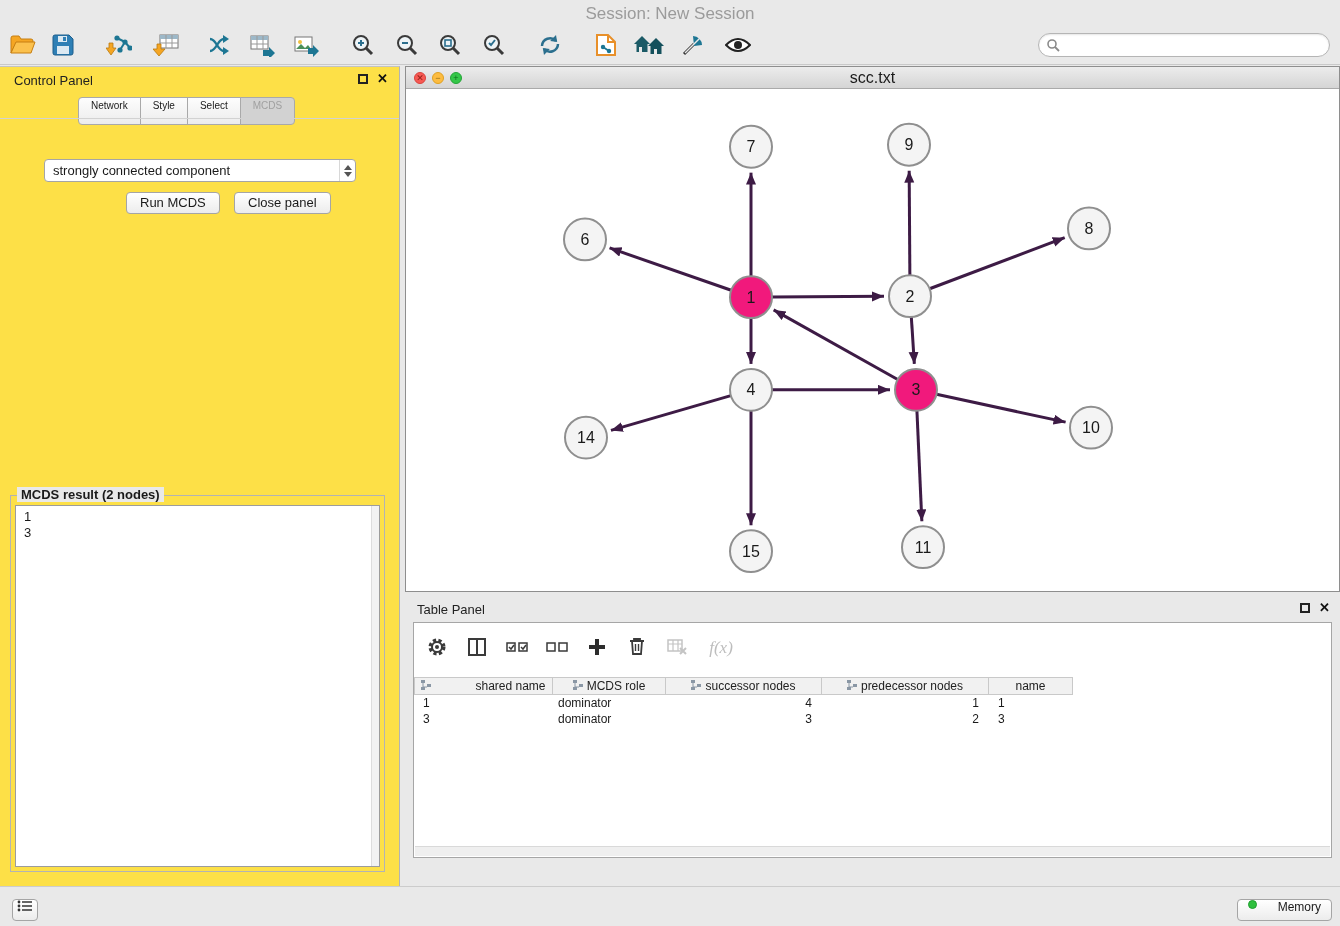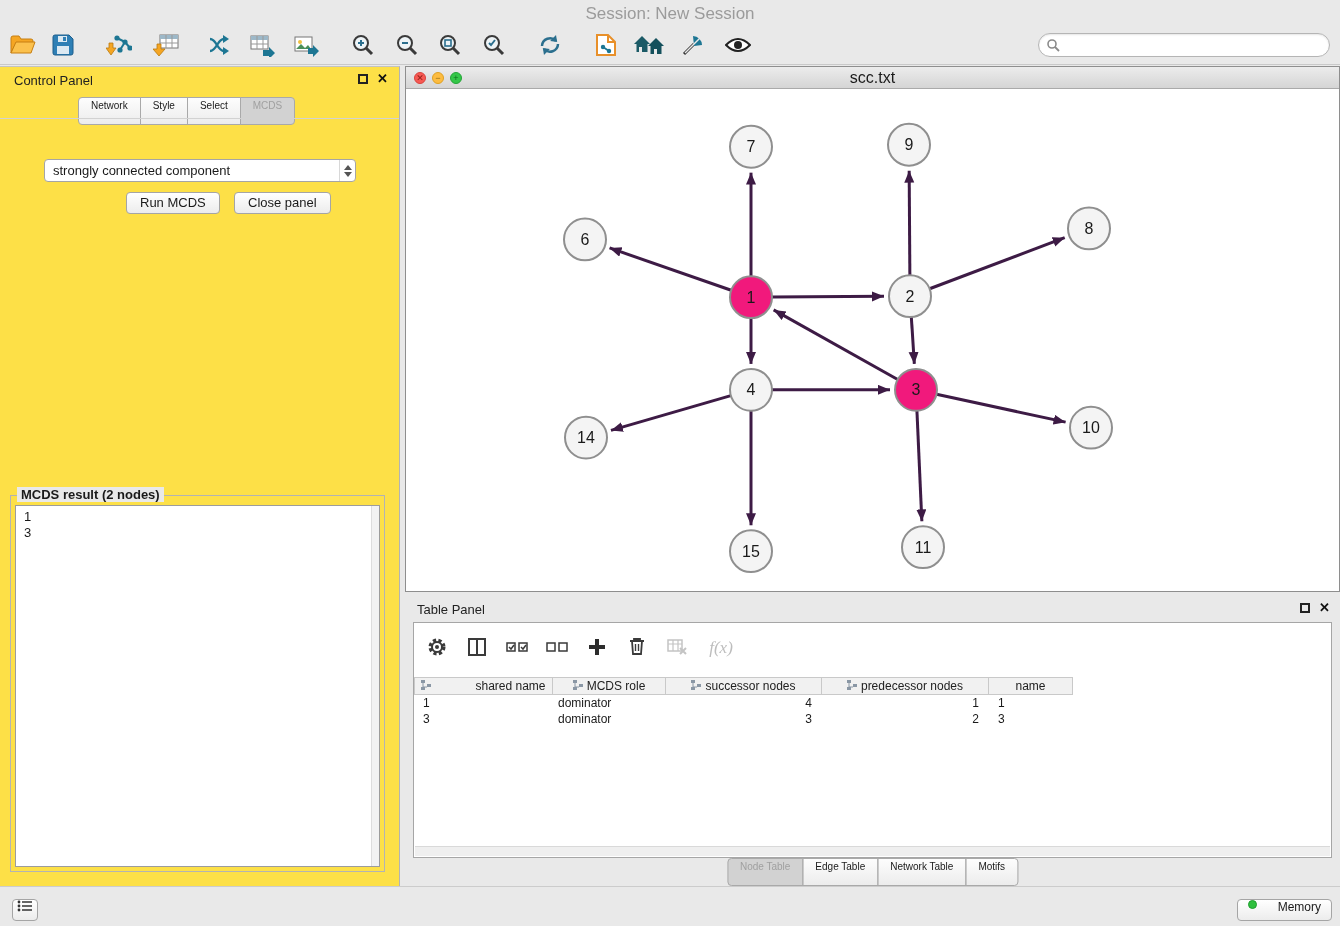--- a/index.html
+++ b/index.html
@@ -497,26 +497,20 @@
         <div class="td" style="width:139px;padding-left:9px">3</div>
         <div class="td" style="width:113px;padding-left:5px">dominator</div>
         <div class="td" style="width:156px;text-align:right;padding-right:10px">3</div>
         <div class="td" style="width:167px;text-align:right;padding-right:10px">2</div>
         <div class="td" style="width:84px;padding-left:9px">3</div>
       </div>
     </div>
     <div class="hscroll"></div>
   </div>
 
-  <div class="tp-tabs">
-    <div class="tab active">Node Table</div>
-    <div class="tab">Edge Table</div>
-    <div class="tab">Network Table</div>
-    <div class="tab">Motifs</div>
-  </div>
 </div>
 
 <div class="statusbar">
   <div class="sb-btn" style="left:12px;width:26px">
     <span>
       <svg width="16" height="12" viewBox="0 0 16 12">
           <circle cx="2" cy="2" r="1.4" fill="#333"></circle>
           <circle cx="2" cy="6" r="1.4" fill="#333"></circle>
           <circle cx="2" cy="10" r="1.4" fill="#333"></circle>
           <path d="M5 2 h10 M5 6 h10 M5 10 h10" stroke="#333" stroke-width="1.6"></path>

